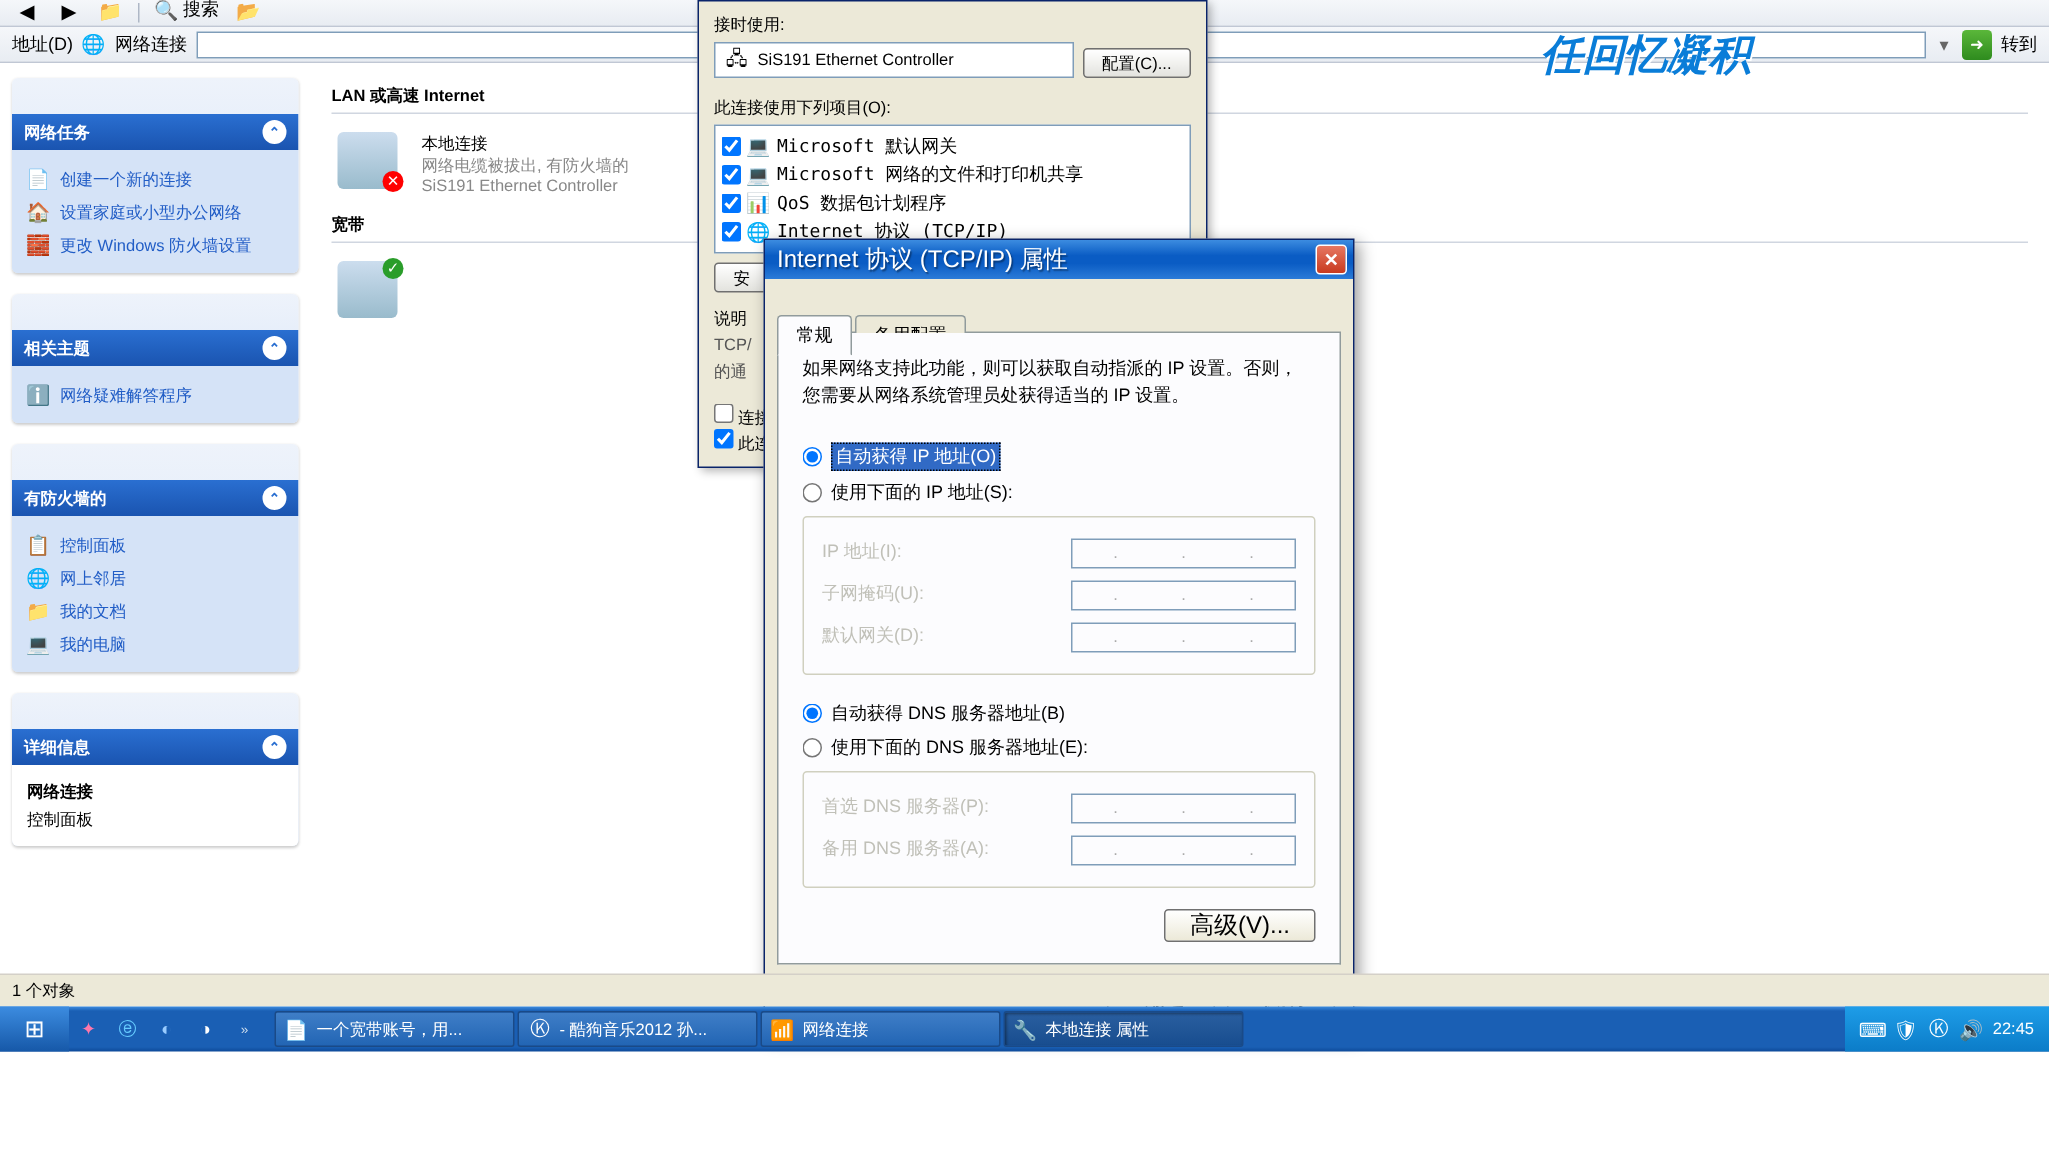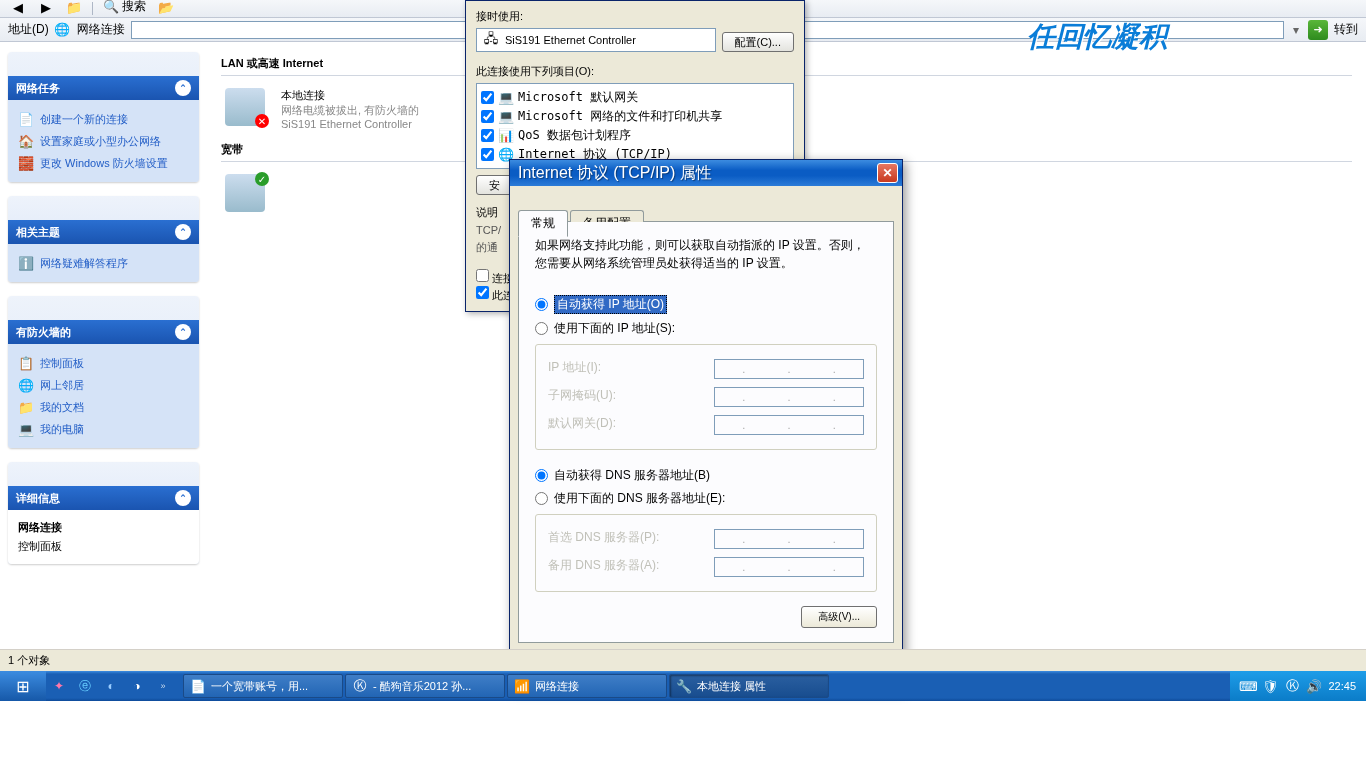--- a/index.html
+++ b/index.html
@@ -57,21 +57,21 @@
 .help-text { font-size: 12px; line-height: 1.5; margin-bottom: 20px; }
 .radio-row { display: flex; align-items: center; gap: 6px; padding: 3px 0; font-size: 12px; }
 .radio-row input { margin: 0; }
 .radio-row.selected label { background: #316ac5; color: #fff; border: 1px dotted #000; padding: 0 2px; }
 .fieldset { border: 1px solid #d0d0bf; border-radius: 3px; padding: 10px 12px; margin: 4px 0 14px; }
 .field-row { display: flex; align-items: flex-start; justify-content: space-between; padding: 4px 0; font-size: 12px; }
 .field-row.disabled { color: #c0c0b8; }
 .ip-input { width: 150px; height: 20px; border: 1px solid #7f9db9; background: #fff; display: flex; align-items: center; justify-content: space-around; padding: 0 6px; color: #aaa; font-size: 11px; }
 .ip-input.disabled { background: #fcfcfe; }
 .ip-input span { width: 3px; text-align: center; }
-.adv-btn, .std-btn { height: 22px; padding: 0 16px; background: linear-gradient(#fff,#ece9d8); border: 1px solid #707070; border-radius: 3px; cursor: pointer; font-size: 10px; }
+.adv-btn, .std-btn { height: 22px; padding: 0 16px; background: linear-gradient(#fff,#ece9d8); border: 1px solid #707070; border-radius: 3px; cursor: pointer; font-size: 16px; }
 .btn-row { display: flex; justify-content: flex-end; gap: 8px; padding: 10px 4px 6px; }
 
 
 .status-bar { position: absolute; left: 0; top: 649px; width: 1366px; height: 22px; background: linear-gradient(#ece9d8,#ece9d8); border-top: 1px solid #d4d0c8; padding: 3px 8px; font-size: 11px; color: #000; }
 
 
 .taskbar { position: absolute; left: 0; top: 671px; width: 1366px; height: 30px; background: linear-gradient(#3c8ce0,#1a5fb4 10%,#1a5fb4 90%,#0d4a99); display: flex; align-items: center; }
 .start-area { display: flex; height: 100%; }
 .start-btn { width: 46px; height: 100%; background: linear-gradient(#3c8ce0,#1658a8); display: flex; align-items: center; justify-content: center; cursor: pointer; }
 .ql { width: 26px; height: 100%; display: flex; align-items: center; justify-content: center; cursor: pointer; }

